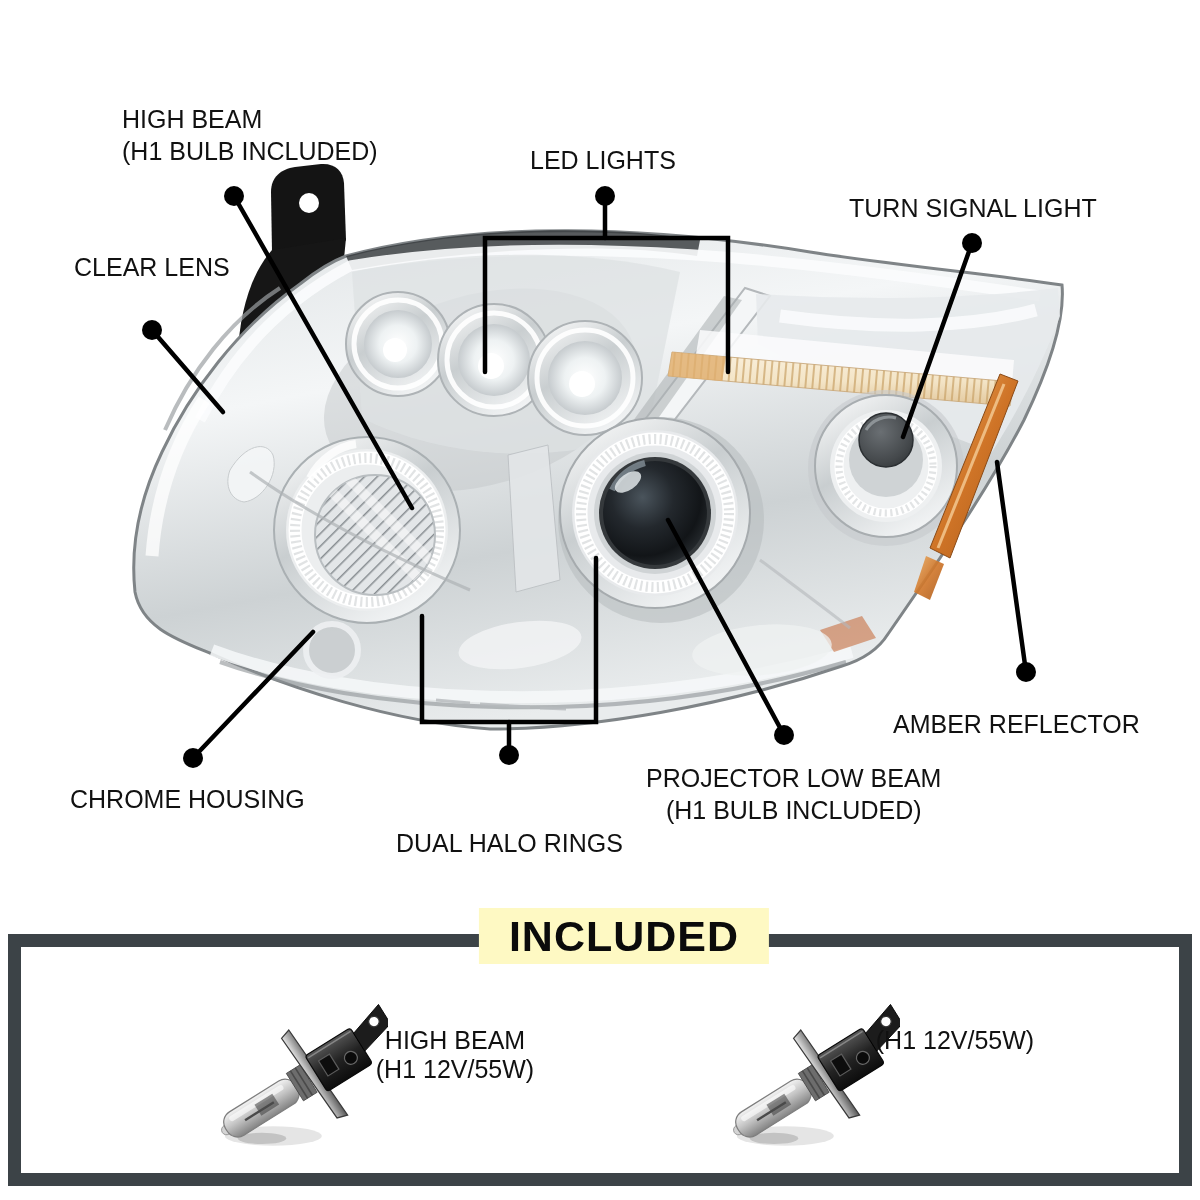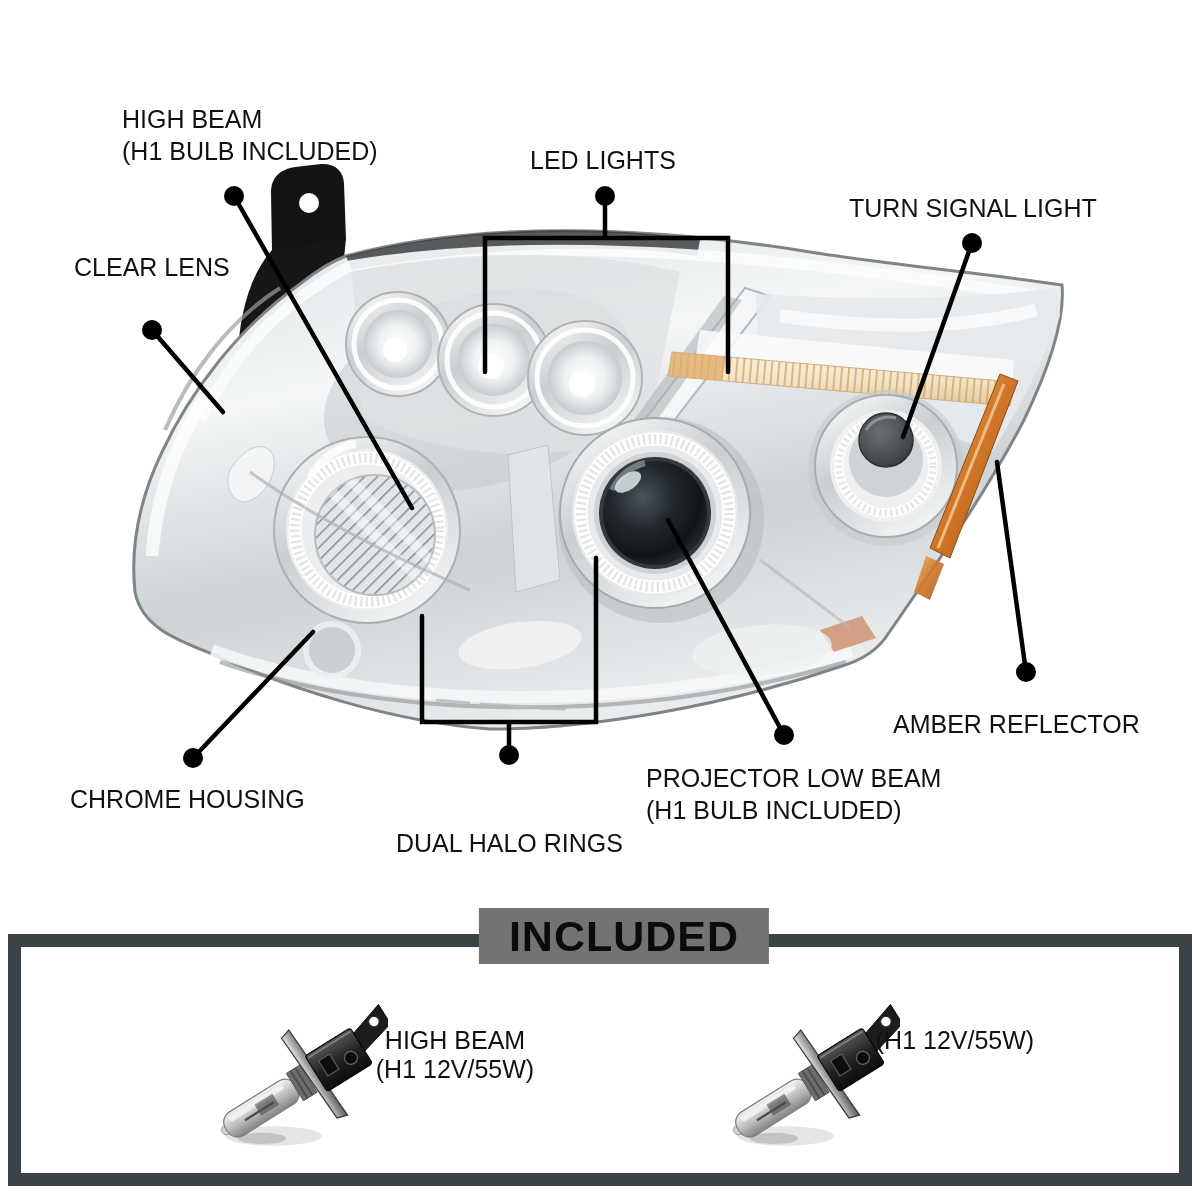--- a/index.html
+++ b/index.html
@@ -6,21 +6,21 @@
   .stage{position:relative;width:1200px;height:1200px;background:#ffffff;overflow:hidden;
          font-family:"Liberation Sans","DejaVu Sans",sans-serif;padding-left:48px;}
   .artwork{position:absolute;left:0;top:0;}
   .callout{position:absolute;color:#111;font-size:25px;line-height:32px;letter-spacing:0;
            white-space:nowrap;}
   .callout div{white-space:nowrap;}
   
   .included-frame{position:absolute;left:8px;top:934px;width:1184px;height:252px;
                   border:13px solid #3c4347;box-sizing:border-box;background:#fff;}
   .included-title{position:absolute;left:50%;top:908px;transform:translateX(-50%);
-                  background:#737373;padding:0 30px;font-size:43px;font-weight:bold;color:#0b0b0b;
+                  background:#fef9c3;padding:0 30px;font-size:43px;font-weight:bold;color:#0b0b0b;
                   line-height:56px;height:56px;letter-spacing:1px;z-index:5;}
   .bulb-svg{position:absolute;width:210px;height:170px;}
   .bulb-label{position:absolute;width:200px;text-align:center;color:#111;font-size:25px;line-height:29px;}
 </style>
 </head>
 <body>
 
 <div class="stage">
 
   <svg class="artwork" width="1200" height="935" viewBox="0 0 1200 935">
@@ -240,21 +240,21 @@
   </div>
   <div class="callout" style="left:530px;top:144px;">
     <div>LED LIGHTS</div>
   </div>
   <div class="callout" style="left:893px;top:708px;">
     <div>AMBER REFLECTOR</div>
   </div>
   <div class="callout" style="left:849px;top:192px;">
     <div>TURN SIGNAL LIGHT</div>
   </div>
-  <div class="callout" style="left:646px;top:762px;">
+  <div class="callout" style="left:646px;top:762px;text-align:center;">
     <div>PROJECTOR LOW BEAM</div>
     <div>(H1 BULB INCLUDED)</div>
   </div>
   <div class="callout" style="left:396px;top:779px;margin-top:48px;">
     <div>DUAL HALO RINGS</div>
   </div>
   <div class="callout" style="left:70px;top:783px;text-align:center;">
     <div>CHROME HOUSING</div>
   </div>
 

